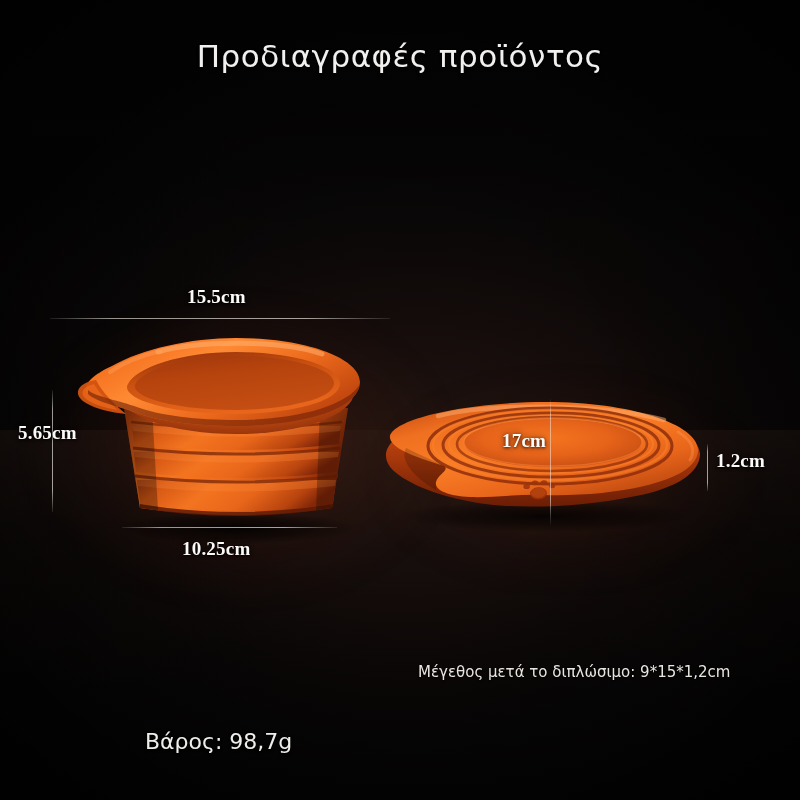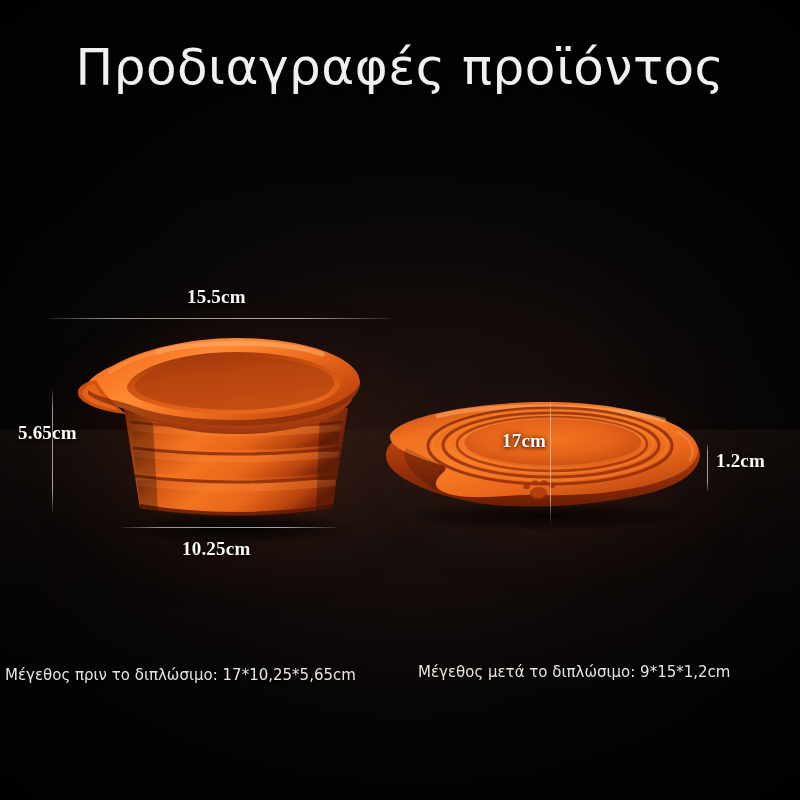--- a/index.html
+++ b/index.html
@@ -47,21 +47,21 @@
     position: absolute; left:0; right:0; top:0; height: 230px;
     background: linear-gradient(180deg, #050405 0%, rgba(6,5,5,0.6) 55%, rgba(6,5,5,0) 100%);
   }
 
   
   .title {
     position: absolute;
     left: 0; right: 0; top: 38px;
     text-align: center;
     color: #f2f0ee;
-    font-size: 50px;
+    font-size: 31px;
     letter-spacing: 0.5px;
     font-family: "DejaVu Sans", sans-serif;
     text-shadow: 0 1px 3px rgba(0,0,0,0.9);
   }
 
   
   .guide-h {
     position: absolute;
     height: 1px;
     background: linear-gradient(90deg, rgba(190,185,180,0.12) 0%, rgba(208,203,198,0.72) 18%, rgba(212,207,202,0.78) 75%, rgba(190,185,180,0.12) 100%);
@@ -337,17 +337,17 @@
 
   <div class="guide-h" style="left:122px; top:527px; width:215px;"></div>
   <div class="dim-label" style="left:182px; top:538px;">10.25cm</div>
 
   <div class="guide-v-faint" style="left:550px; top:398px; height:128px;"></div>
   <div class="dim-label on-object" style="left:502px; top:430px;">17cm</div>
 
   <div class="guide-v" style="left:707px; top:444px; height:47px;"></div>
   <div class="dim-label" style="left:716px; top:450px;text-align:center;">1.2cm</div>
 
-  <div class="caption" style="left:5px; top:666px;">Μέγεθος πριν το διπλώσιμο: 17*10,25*5,65cm</div>
   <div class="caption" style="left:418px; top:663px;">Μέγεθος μετά το διπλώσιμο: 9*15*1,2cm</div>
 
+  <div class="footline" style="left:145px; top:729px;">Βάρος: 98,7g</div>
 
 </div>
 
 </body></html>

